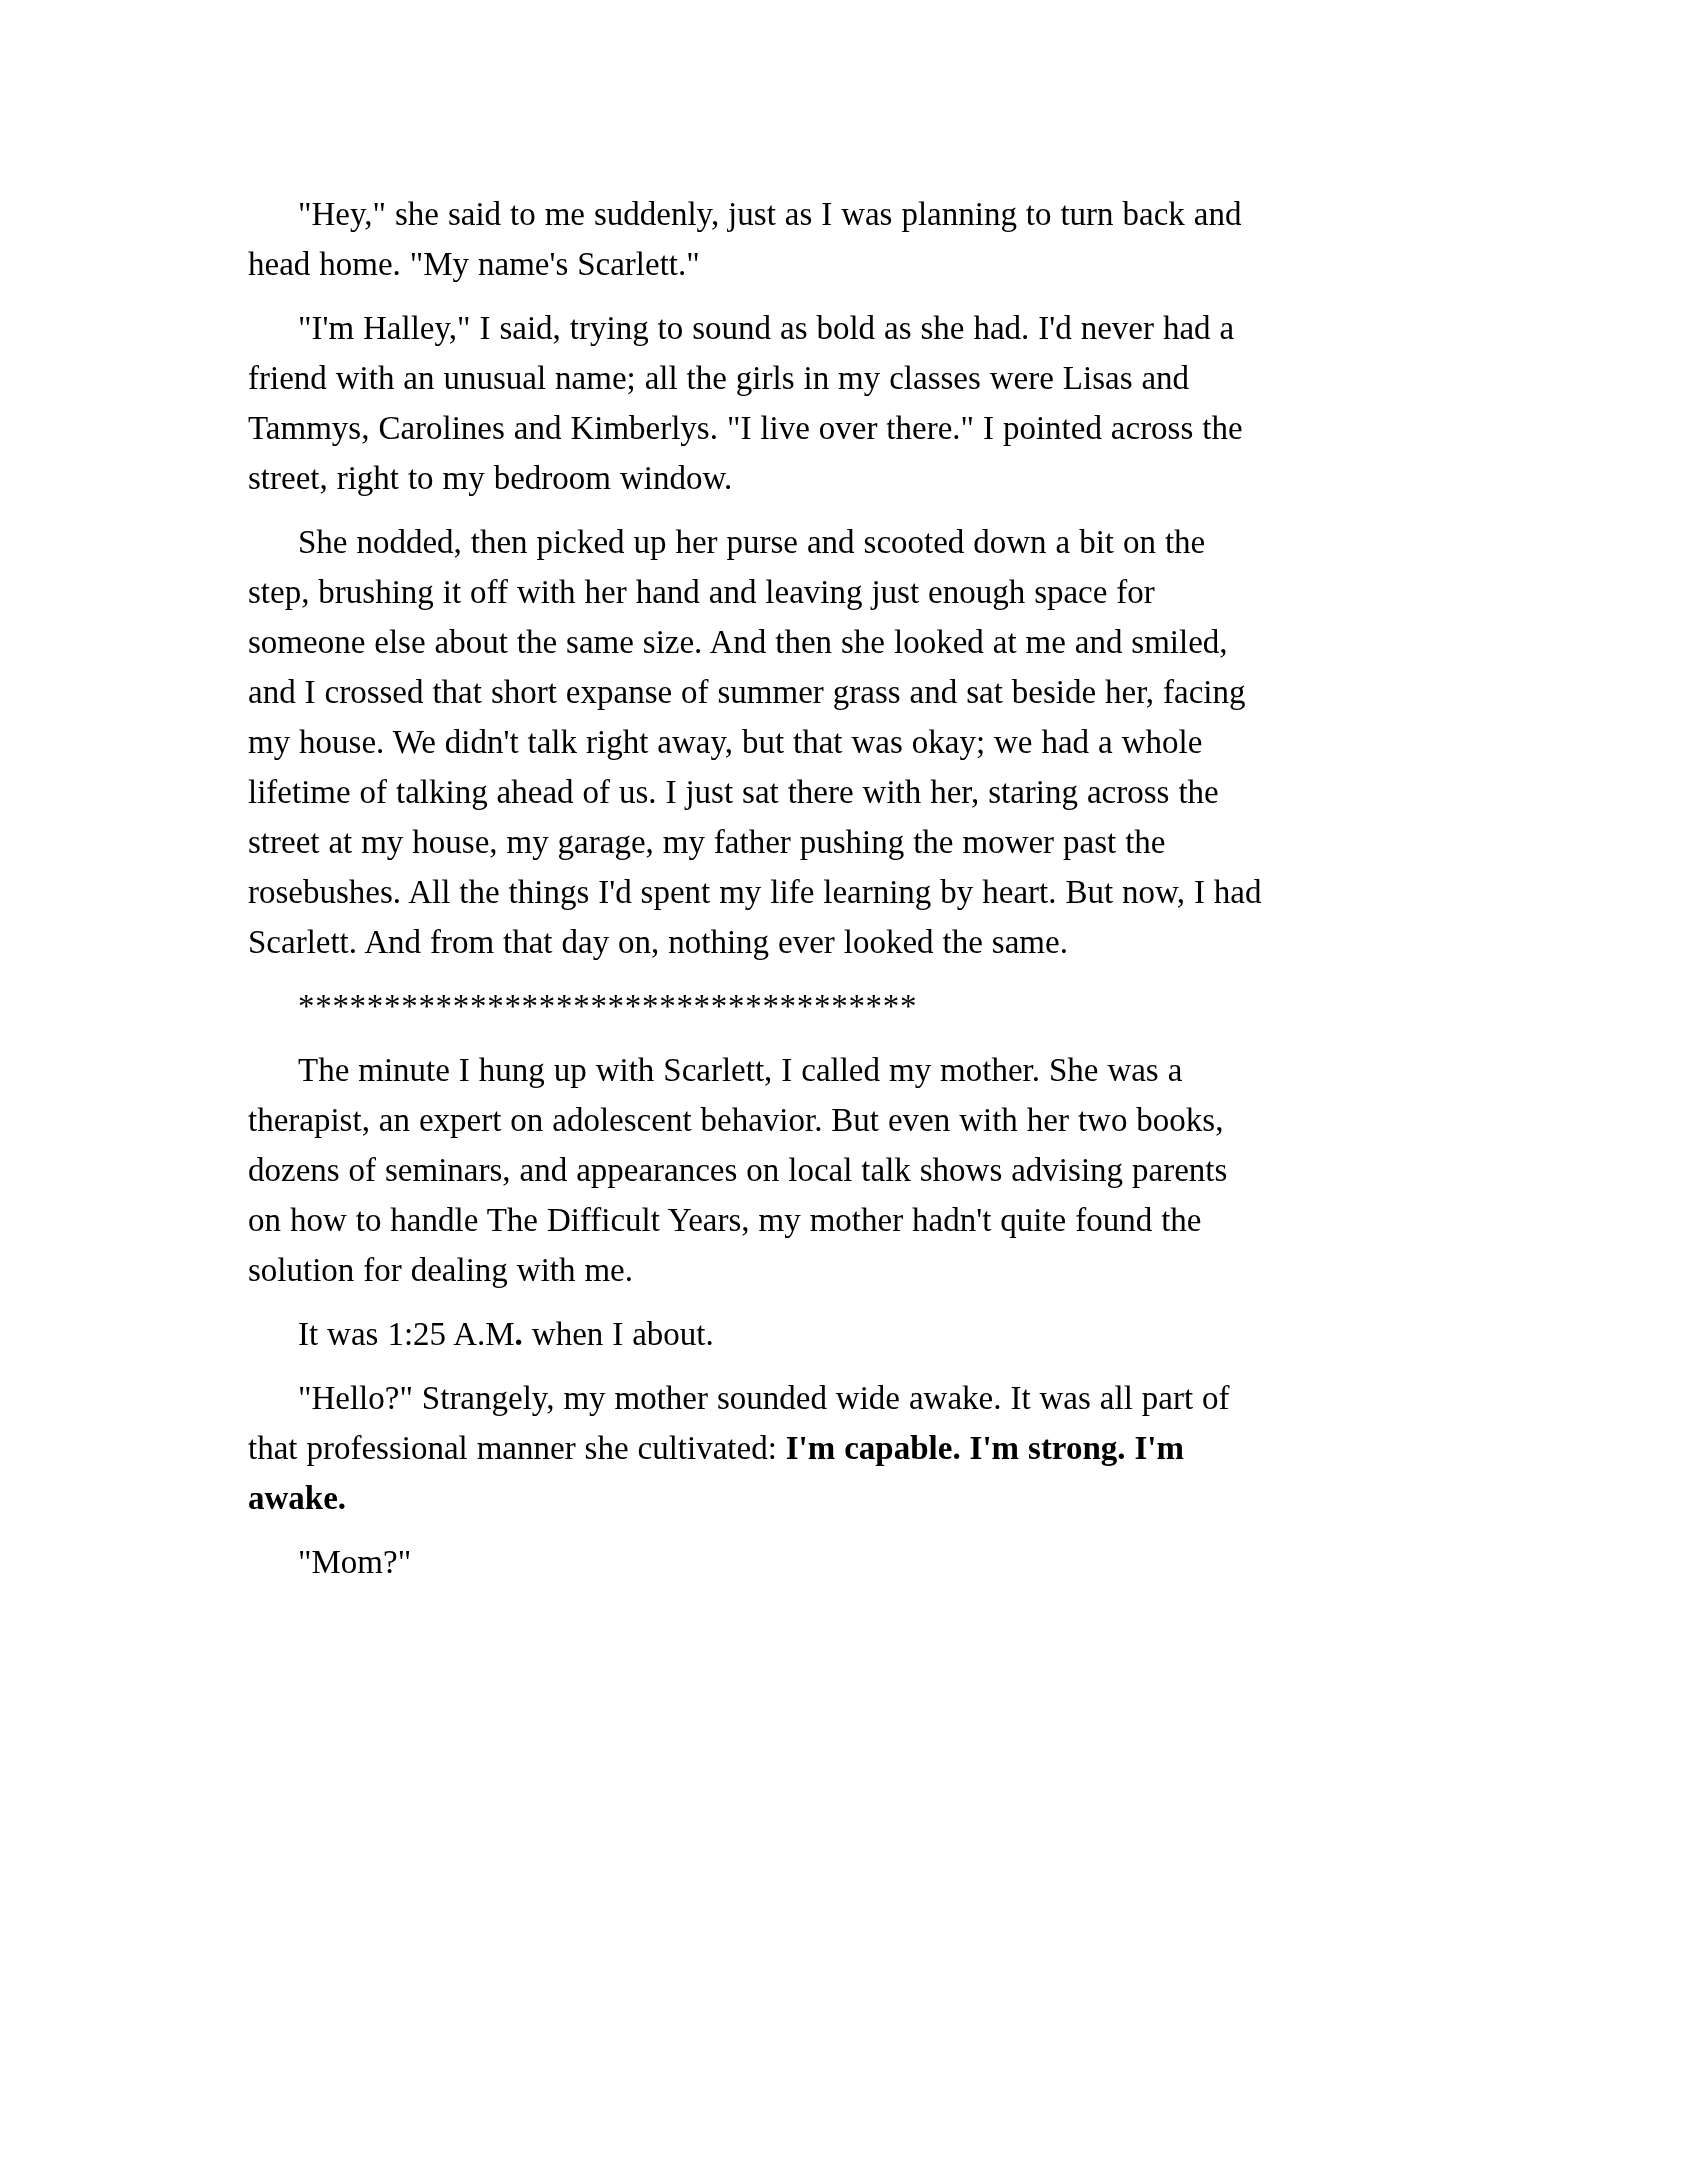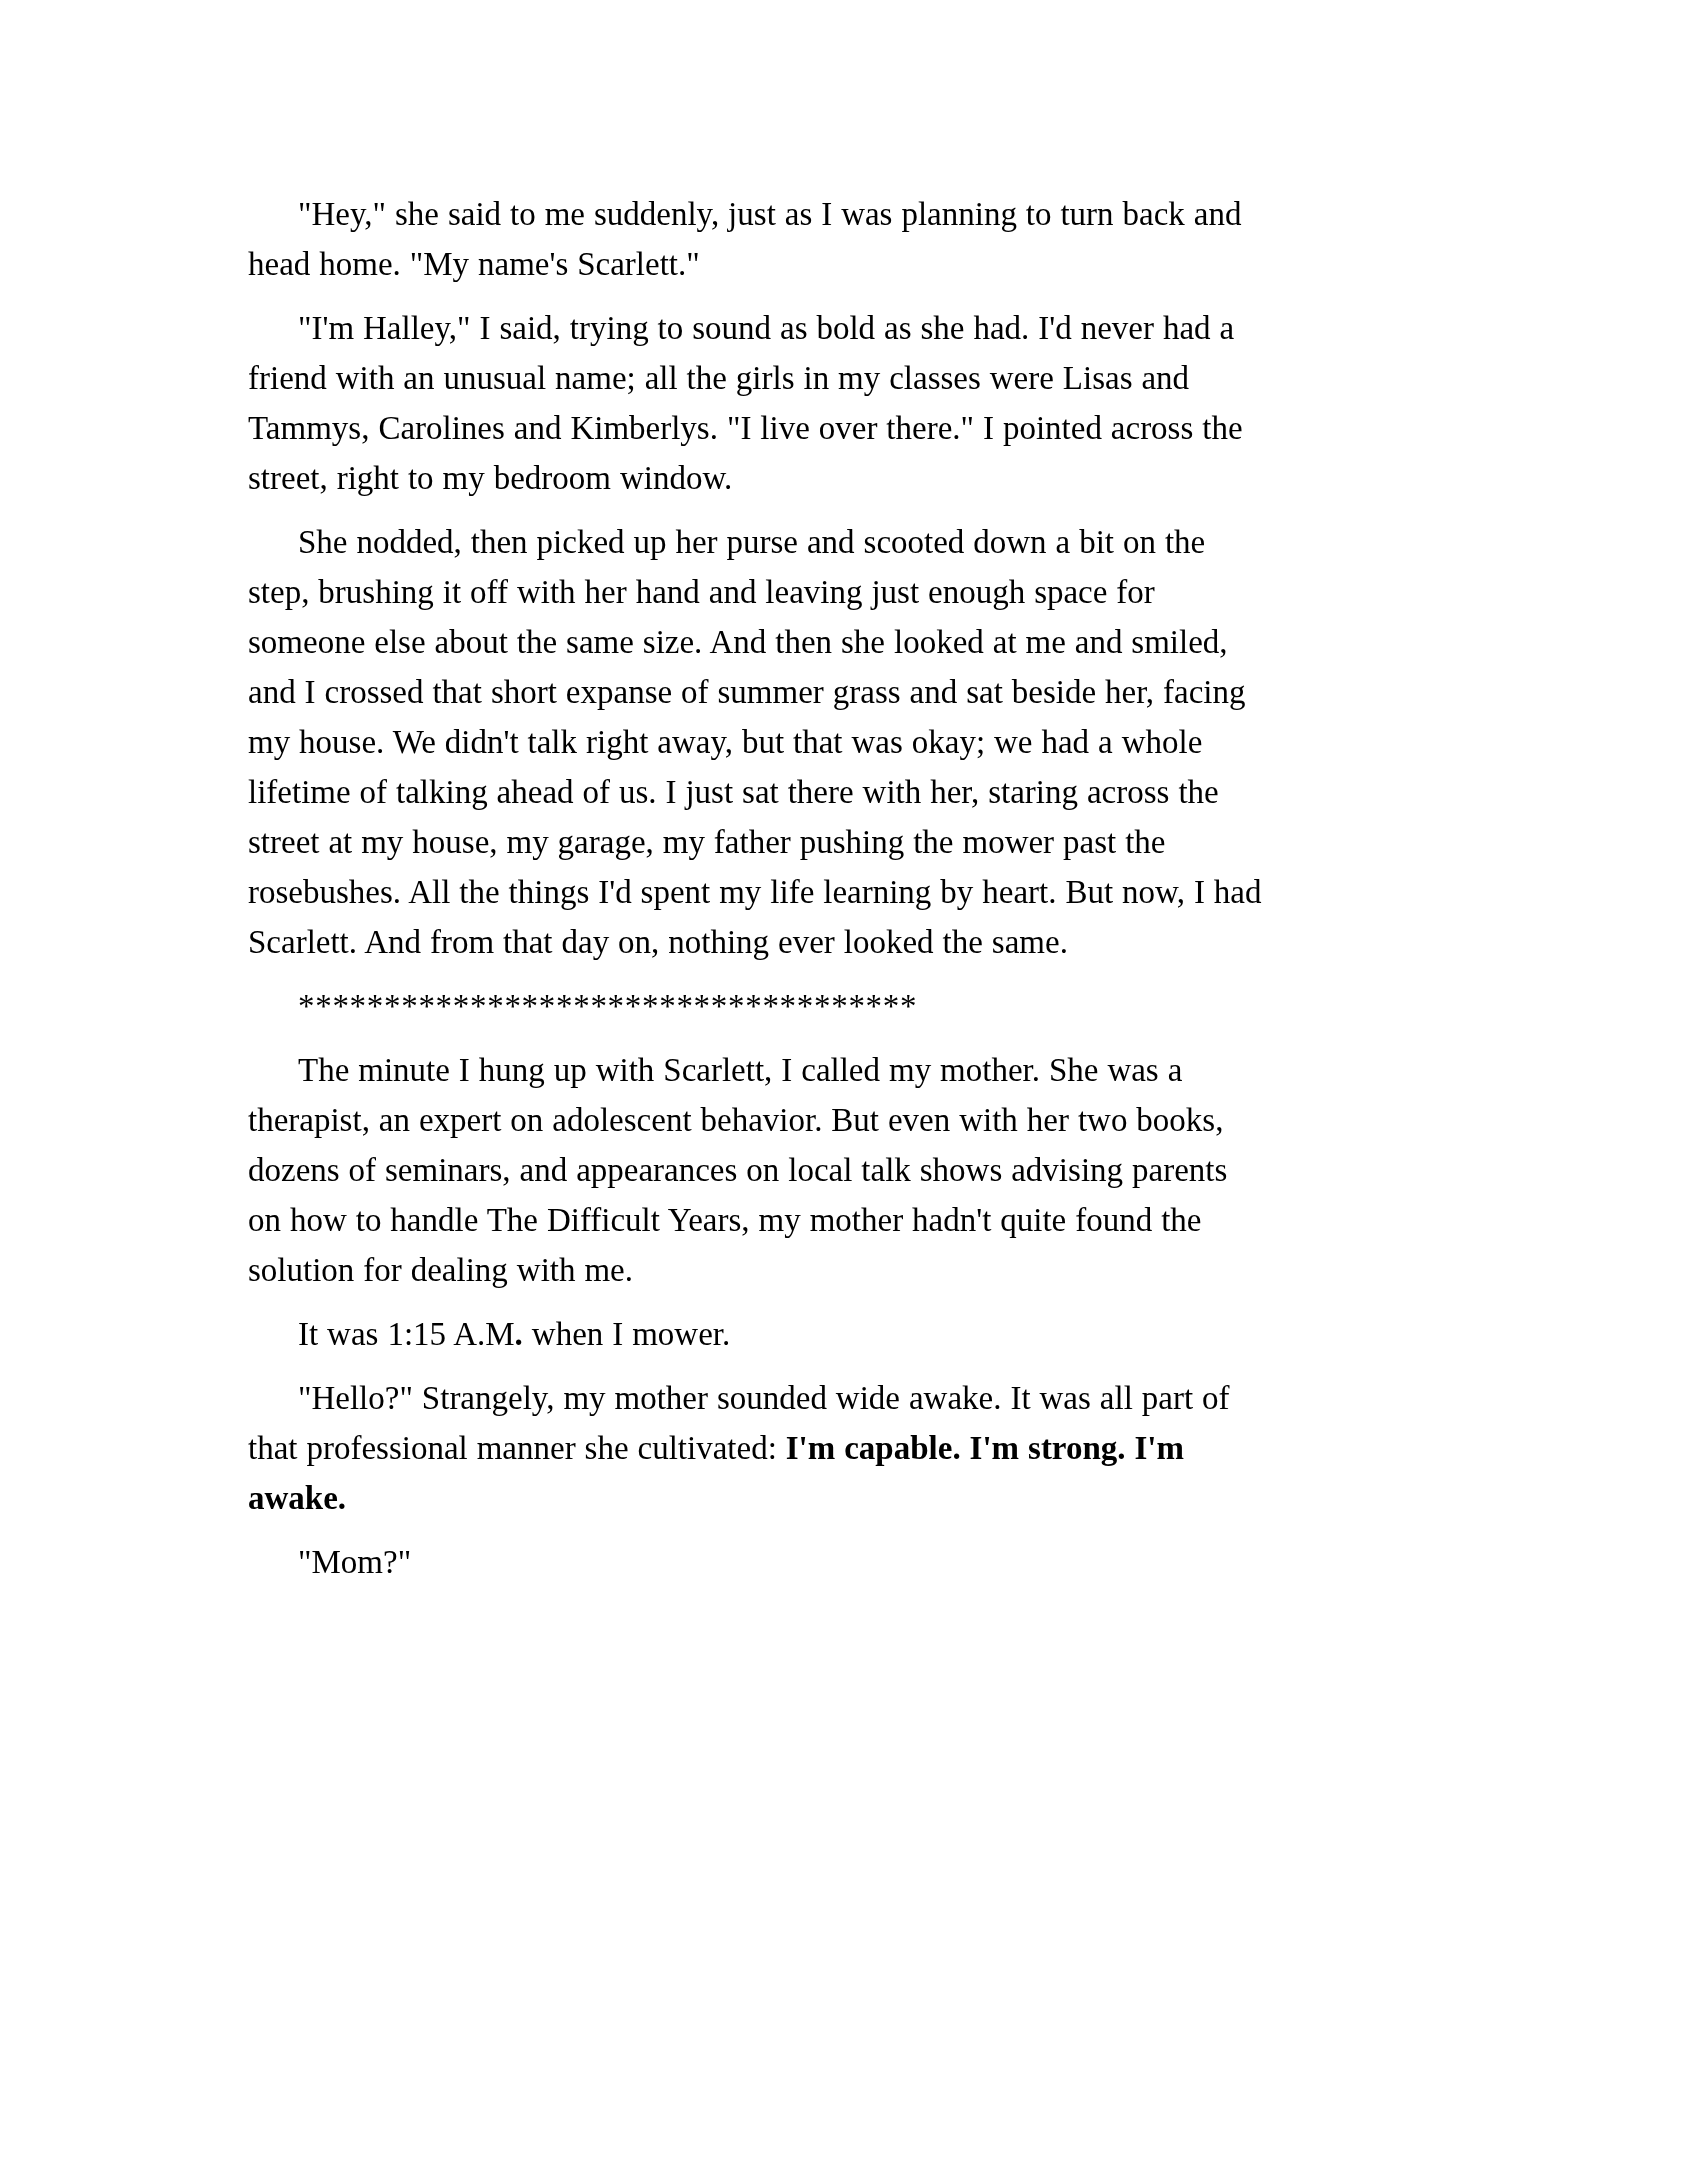--- a/index.html
+++ b/index.html
@@ -40,18 +40,18 @@
 </head>
 <body>
 
 <div class="page">
   <div class="text-block">
       <p><span>"Hey," she said to me suddenly, just as I was planning to turn back and head home. "My name's Scarlett."</span></p>
       <p><span>"I'm Halley," I said, trying to sound as bold as she had. I'd never had a friend with an unusual name; all the girls in my classes were Lisas and Tammys, Carolines and Kimberlys. "I live over there." I pointed across the street, right to my bedroom window.</span></p>
       <p><span>She nodded, then picked up her purse and scooted down a bit on the step, brushing it off with her hand and leaving just enough space for someone else about the same size. And then she looked at me and smiled, and I crossed that short expanse of summer grass and sat beside her, facing my house. We didn't talk right away, but that was okay; we had a whole lifetime of talking ahead of us. I just sat there with her, staring across the street at my house, my garage, my father pushing the mower past the rosebushes. All the things I'd spent my life learning by heart. But now, I had Scarlett. And from that day on, nothing ever looked the same.</span></p>
       <p class="separator"><span>************************************</span></p>
       <p><span>The minute I hung up with Scarlett, I called my mother. She was a therapist, an expert on adolescent behavior. But even with her two books, dozens of seminars, and appearances on local talk shows advising parents on how to handle The Difficult Years, my mother hadn't quite found the solution for dealing with me.</span></p>
-      <p><span>It was 1:15 A.M</span><span class="bold">.</span><span> when I mower.</span></p>
+      <p><span>It was 1:25 A.M</span><span class="bold">.</span><span> when I about.</span></p>
       <p><span>"Hello?" Strangely, my mother sounded wide awake. It was all part of that professional manner she cultivated: </span><span class="bold">I'm capable. I'm strong. I'm awake.</span></p>
       <p><span>"Mom?"</span></p>
     </div>
 </div>
 
 
 </body></html>

